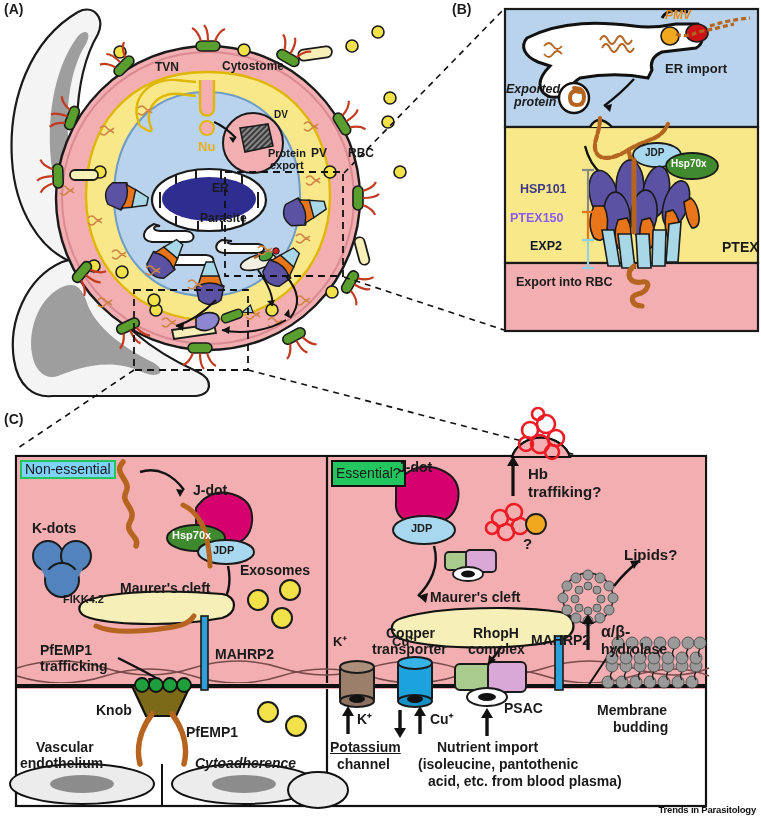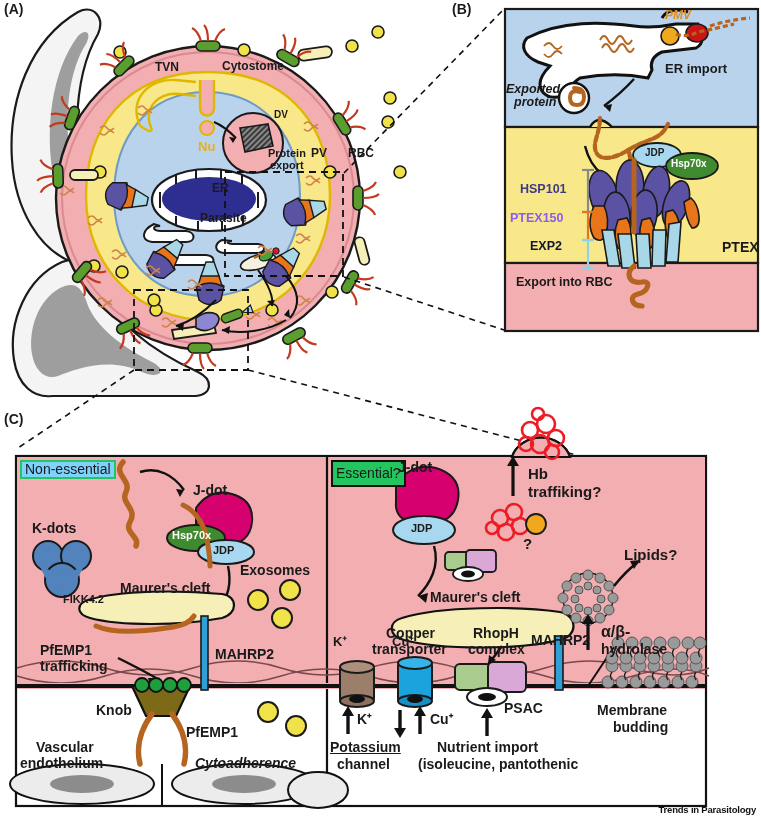--- a/index.html
+++ b/index.html
@@ -737,15 +737,16 @@
   <span class="lbl" style="left:392px;top:235px;font-size:13px;">Cu⁺</span>
   <span class="lbl" style="left:504px;top:301px;font-size:14px;">PSAC</span>
   <span class="lbl" style="left:597px;top:303px;font-size:14px;">Membrane</span>
   <span class="lbl" style="left:613px;top:320px;font-size:14px;">budding</span>
   <span class="lbl" style="left:357px;top:312px;font-size:14px;">K⁺</span>
   <span class="lbl" style="left:430px;top:312px;font-size:14px;">Cu⁺</span>
   <span class="lbl" style="left:330px;top:340px;font-size:14px;text-decoration:underline;">Potassium</span>
   <span class="lbl" style="left:337px;top:357px;font-size:14px;">channel</span>
   <span class="lbl" style="left:437px;top:340px;font-size:14px;text-align:center;">Nutrient import</span>
   <span class="lbl" style="left:418px;top:357px;font-size:14px;">(isoleucine, pantothenic</span>
+  <span class="lbl" style="left:428px;top:374px;font-size:14px;">acid, etc. from blood plasma)</span>
 </div>
 
 <span id="footer">Trends in Parasitology</span>
 
 </body></html>

